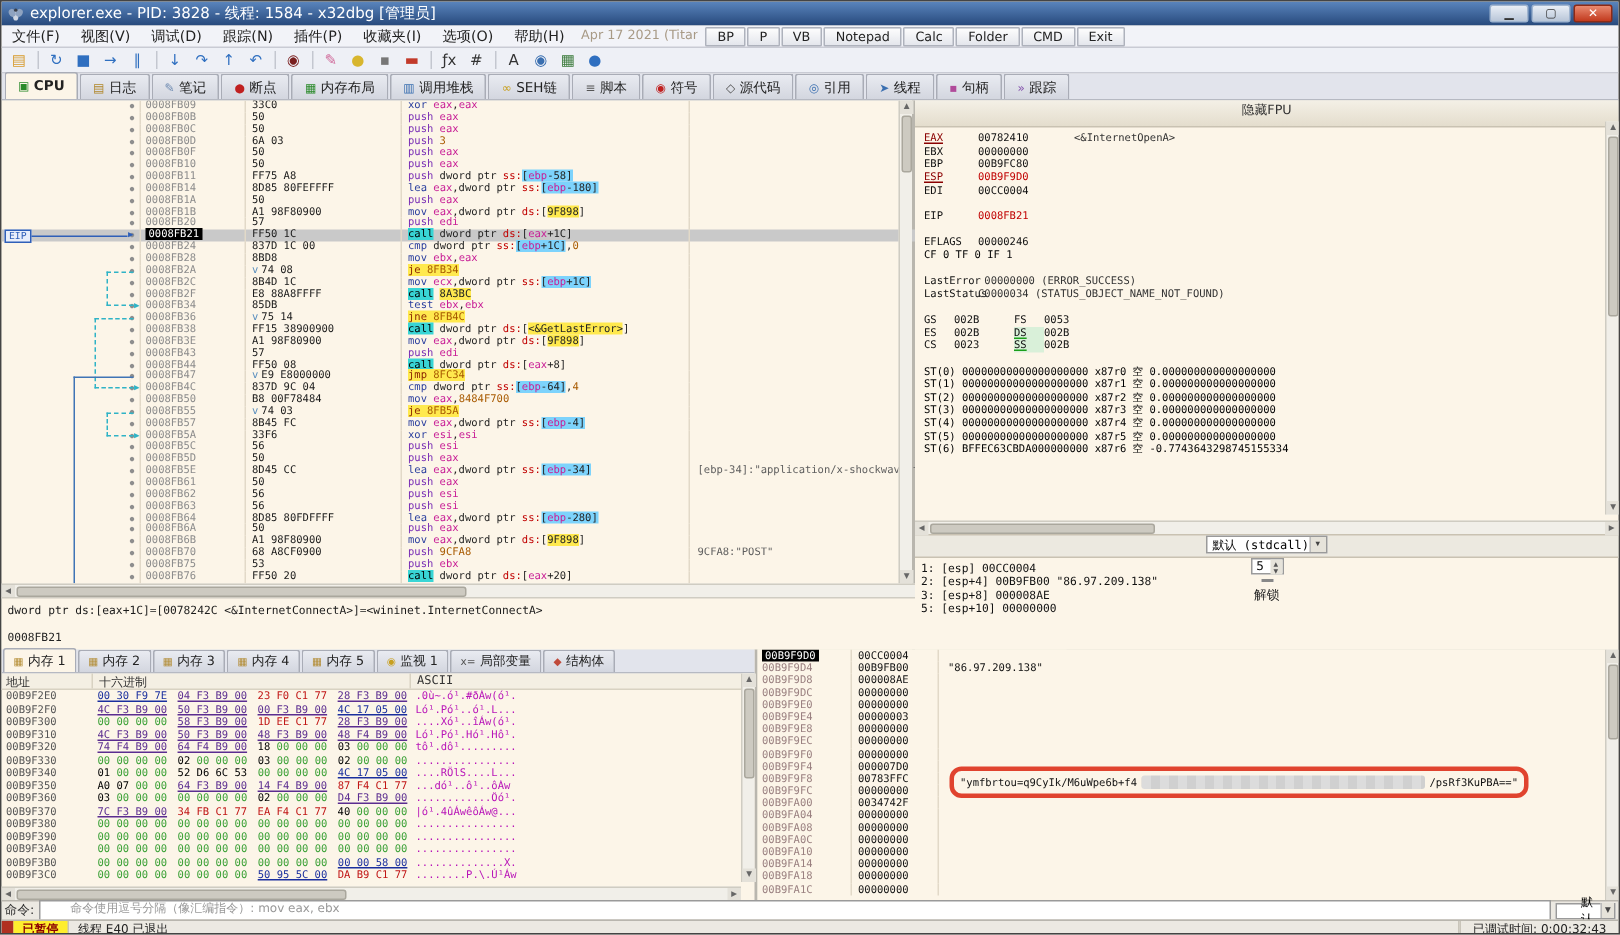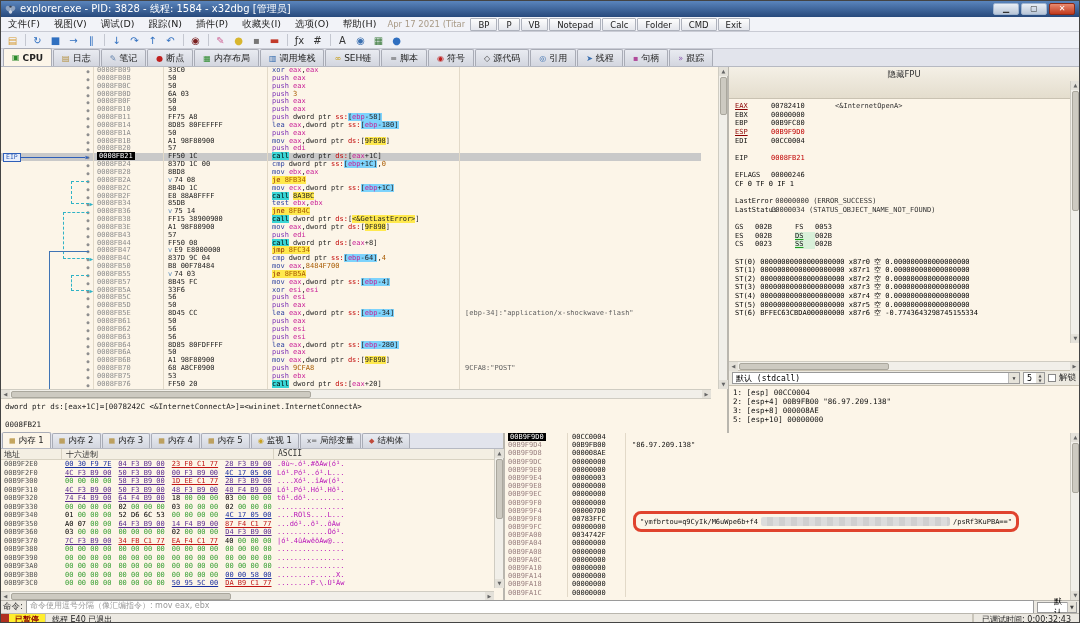--- a/index.html
+++ b/index.html
@@ -21,21 +21,21 @@
   .toolbar{position:absolute;left:0;top:31px;width:100%;height:17px;background:#eef0f6;border-bottom:1px solid #c9cbd4;display:flex;align-items:center;padding-left:3px;}
   .tool-icon{width:17px;height:15px;text-align:center;font-size:10px;line-height:15px;margin-right:1px;border-radius:2px;}
   .tool-sep{width:1px;height:12px;background:#c4c7d0;margin:0 3px;}
   
   .tabbar{position:absolute;left:0;top:48px;width:100%;height:18px;background:#e2e4ec;border-bottom:1px solid #b6b9c2;display:flex;align-items:flex-end;padding-left:2px;}
   .tab{height:17px;border:1px solid #a9acb6;border-bottom:none;background:linear-gradient(#e9ebf1,#d3d6df);margin-right:1px;padding:0 8px;font-size:9px;display:flex;align-items:center;gap:3px;border-radius:2px 2px 0 0;color:#222;}
   .tab.active{background:#fcf5e8;height:18px;font-weight:bold;}
   .tab .tico{font-size:8px;}
   
   .main{position:absolute;left:0;top:66px;width:100%;height:366px;display:flex;}
-  .disasm-pane{width:728px;height:100%;background:#fcf5e8;border-right:2px solid #b9b6ae;position:relative;}
+  .disasm-pane{width:609px;height:100%;background:#fcf5e8;border-right:2px solid #b9b6ae;position:relative;}
   .disasm-rows{position:absolute;left:0;top:0;width:700px;height:322px;overflow:hidden;font-family:"DejaVu Sans Mono",monospace;font-size:7px;}
   .drow{display:flex;height:7.85px;line-height:7.9px;white-space:nowrap;}
   .drow.eip{background:#c9c9c9;}
   .col-gutter{width:82px;flex:none;}
   .col-dot{width:10px;flex:none;color:#8e8e8e;font-size:5px;text-align:center;line-height:8px;}
   .col-addr{width:70px;flex:none;color:#8c8c8c;border-left:1px solid #e2d9c8;padding-left:3px;}
   .eip .col-addr span{background:#000;color:#fff;padding:0 2px;}
   .col-bytes{width:104px;flex:none;color:#1a1a1a;border-left:1px solid #e2d9c8;padding-left:4px;}
   .col-bytes .brmark{color:#5b8fbe;margin-right:2px;}
   .col-instr{width:192px;flex:none;color:#1c1c1c;border-left:1px solid #e2d9c8;padding-left:4px;}
@@ -62,32 +62,32 @@
   .hscroll .sb-arrow{position:absolute;top:0;width:9px;height:9px;font-size:5px;line-height:9px;text-align:center;color:#666;background:#e4e1d9;}
   .vscroll{position:absolute;width:9px;background:#f1efe9;border-left:1px solid #cfccc2;}
   .vscroll .thumb{position:absolute;left:1px;width:7px;background:#cdcac1;border:1px solid #aaa79d;border-radius:2px;}
   .vscroll .sb-arrow{position:absolute;left:0;width:9px;height:9px;font-size:5px;line-height:9px;text-align:center;color:#666;background:#e4e1d9;}
   .disasm-hscroll{position:absolute;left:0;top:322px;width:710px;}
   
   .info-panel{position:absolute;left:0;top:331px;width:710px;height:35px;background:#fcf5e8;border-top:1px solid #cfccc2;font-family:"DejaVu Sans Mono",monospace;font-size:7.5px;color:#1a1a1a;padding:3px 4px;}
   .info-addr{margin-top:9px;color:#222;}
   
   .right-pane{flex:1;height:100%;background:#fcf5e8;position:relative;}
-  .reg-header{height:32px;background:linear-gradient(#f4f0e6,#e4ddcd);border-bottom:1px solid #c9c2b2;text-align:center;font-size:8.5px;line-height:14px;color:#333;}
+  .reg-header{height:18px;background:linear-gradient(#f4f0e6,#e4ddcd);border-bottom:1px solid #c9c2b2;text-align:center;font-size:8.5px;line-height:14px;color:#333;}
   .reg-body{height:262px;overflow:hidden;font-family:"DejaVu Sans Mono",monospace;font-size:7px;padding:3px 0 0 6px;position:relative;}
   .regline{height:8.65px;line-height:8.65px;white-space:nowrap;}
   .regline .rn{display:inline-block;width:36px;color:#111;}
   .regline .rn.uline{color:#8b0000;text-decoration:underline;}
   .regline .rn.gline{color:#111;text-decoration:underline;text-decoration-color:#1a9e1a;background:#d9f0d9;}
   .regline .rv{display:inline-block;width:64px;color:#111;}
   .regline .rv.red{color:#c00000;}
   .regline .rc{color:#333;}
   .reg-hscroll{position:relative;}
   
-  .args-header{height:16px;background:#ece9e0;border-top:1px solid #c9c2b2;border-bottom:1px solid #c9c2b2;display:flex;align-items:center;padding:0 3px;gap:3px;font-size:8.5px;}
+  .args-header{height:16px;background:#ece9e0;border-top:1px solid #c9c2b2;border-bottom:1px solid #c9c2b2;display:flex;align-items:center;padding:0 3px;gap:3px;font-size:8.5px;flex-direction:column;}
   .args-combo{flex:1;height:12px;border:1px solid #9a9a9a;background:#fff;display:flex;align-items:center;font-size:8px;padding-left:3px;font-family:"DejaVu Sans Mono",monospace;}
   .combo-arrow{margin-left:auto;width:11px;height:10px;background:#e6e3da;border-left:1px solid #bbb;text-align:center;font-size:5px;line-height:10px;color:#444;}
   .args-spin{width:22px;height:12px;border:1px solid #9a9a9a;background:#fff;font-size:8px;display:flex;align-items:center;padding-left:3px;position:relative;}
   .spin-btns{position:absolute;right:0;top:0;width:8px;height:10px;font-size:4px;line-height:5px;color:#555;background:#e6e3da;text-align:center;}
   .args-check{width:8px;height:8px;border:1px solid #888;background:#fff;}
   .args-label{font-size:8.5px;color:#222;}
   .args-body{height:58px;overflow:hidden;font-family:"DejaVu Sans Mono",monospace;font-size:7.5px;padding:2px 0 0 4px;color:#111;position:relative;}
   .args-body .argrow{height:9px;line-height:9px;white-space:nowrap;}
   
   .bottom{position:absolute;left:0;top:432px;width:100%;height:167px;display:flex;}
@@ -98,40 +98,40 @@
   .dtab .tico{font-size:7px;}
   .dump-colhdr{height:11px;display:flex;font-size:8px;color:#333;background:#f4efe3;border-bottom:1px solid #d8d2c2;font-family:"DejaVu Sans Mono",monospace;}
   .dump-colhdr .h-addr{width:60px;padding-left:3px;}
   .dump-colhdr .h-hex{width:212px;border-left:1px solid #d8d2c2;padding-left:4px;}
   .dump-colhdr .h-ascii{flex:1;border-left:1px solid #d8d2c2;padding-left:4px;}
   .dump-rows{height:128px;overflow:hidden;font-family:"DejaVu Sans Mono",monospace;font-size:7px;}
   .dumprow{display:flex;height:8.5px;line-height:8.6px;white-space:nowrap;}
   .dumprow .d-addr{width:60px;flex:none;color:#555;padding-left:3px;}
   .dumprow .d-hex{width:212px;flex:none;padding-left:4px;display:flex;gap:7px;}
   .dumprow .d-ascii{flex:1;color:#b814b8;padding-left:4px;overflow:hidden;}
-  .g-red{color:#c01515;text-decoration:underline;}
+  .g-red{color:#c01515;}
   .g-ptr{color:#5b2d90;text-decoration:underline;}
   .g-blue{color:#1a2f9e;text-decoration:underline;}
   .b0{color:#3aa035;}
   .dump-hscroll{position:absolute;left:0;bottom:0;width:493px;}
   .dump-vscroll{top:16px;right:0;height:139px;}
   
   .stack-pane{flex:1;background:#fcf5e8;position:relative;overflow:hidden;}
   .stackrow{display:flex;height:8.2px;line-height:8.3px;font-family:"DejaVu Sans Mono",monospace;font-size:7px;white-space:nowrap;}
   .stackrow .s-addr{width:62px;flex:none;color:#9a8080;padding-left:3px;}
   .stackrow.sel .s-addr span{background:#000;color:#fff;padding:0 2px;}
   .stackrow .s-val{width:58px;flex:none;color:#111;border-left:1px solid #e2d9c8;padding-left:4px;}
   .stackrow .s-com{flex:1;color:#111;border-left:1px solid #e2d9c8;padding-left:6px;overflow:hidden;}
   .red-box{position:absolute;border:3px solid #e0432e;border-radius:8px;display:flex;align-items:center;padding:0 4px;font-family:"DejaVu Sans Mono",monospace;font-size:7px;color:#111;background:#fcf5e8;}
   .redact{flex:1;height:9px;margin:0 3px;background:repeating-linear-gradient(90deg,#dcdcdc 0 6px,#d0d0d0 6px 12px);border-radius:2px;}
   .stack-vscroll{top:0;right:0;height:167px;}
   
   .cmdrow{position:absolute;left:0;top:599px;width:100%;height:13px;background:#ece9e2;border-top:1px solid #b9b6ae;display:flex;align-items:center;padding:0 2px;gap:3px;}
   .cmd-label{font-size:8.5px;color:#333;flex:none;}
-  .cmd-input{flex:1;height:14px;background:#fff;border:1px solid #9a9a9a;font-size:8px;color:#999;padding-left:3px;line-height:10px;overflow:hidden;white-space:nowrap;}
+  .cmd-input{flex:1;height:14px;background:#fff;border:1px solid #9a9a9a;font-size:8px;color:#999;padding-left:20px;line-height:10px;overflow:hidden;white-space:nowrap;}
   .cmd-combo{width:40px;height:11px;background:#fff;border:1px solid #9a9a9a;font-size:8px;display:flex;align-items:center;padding-left:16px;}
   
   .statusbar{position:absolute;left:0;top:612px;width:100%;height:11px;background:#ece9e2;border-top:1px solid #b9b6ae;display:flex;align-items:center;font-size:8px;}
   .status-block{width:8px;height:11px;background:#b03020;flex:none;}
   .status-paused{background:#ffee2e;color:#8b0000;font-weight:bold;padding:0 6px;height:11px;line-height:11px;flex:none;border-right:1px solid #c9c5ba;}
   .status-msg{padding:0 6px;color:#222;flex:1;border-right:1px solid #c9c5ba;height:11px;line-height:11px;}
   .status-time{padding:0 8px;color:#222;flex:none;height:11px;line-height:11px;border-left:1px solid #c9c5ba;}
 </style>
 </head>
 <body>

